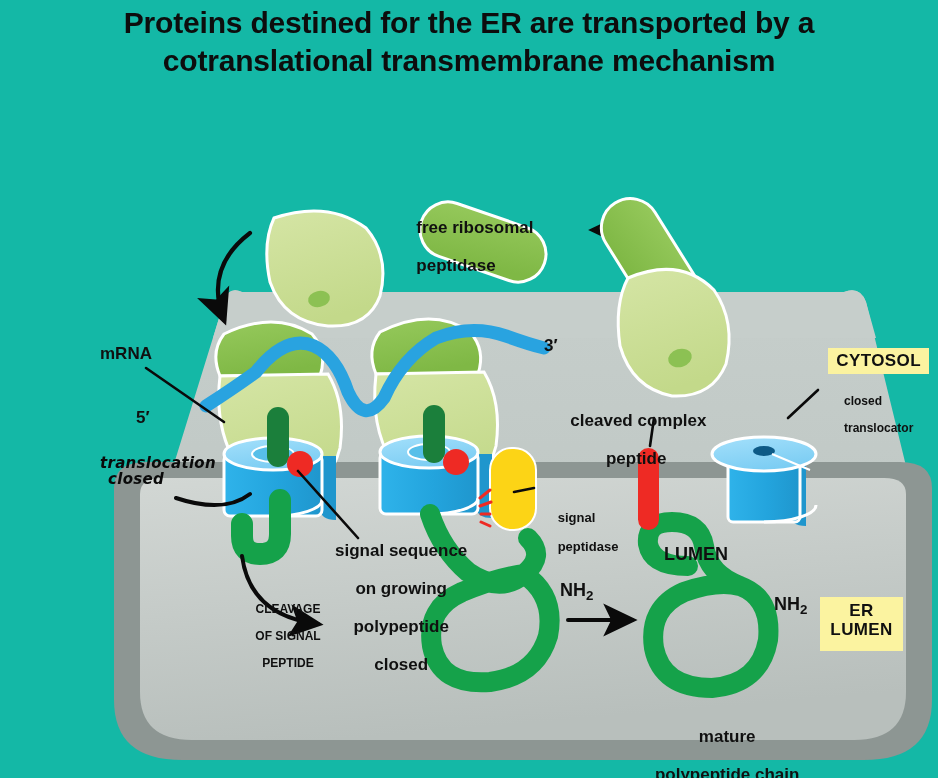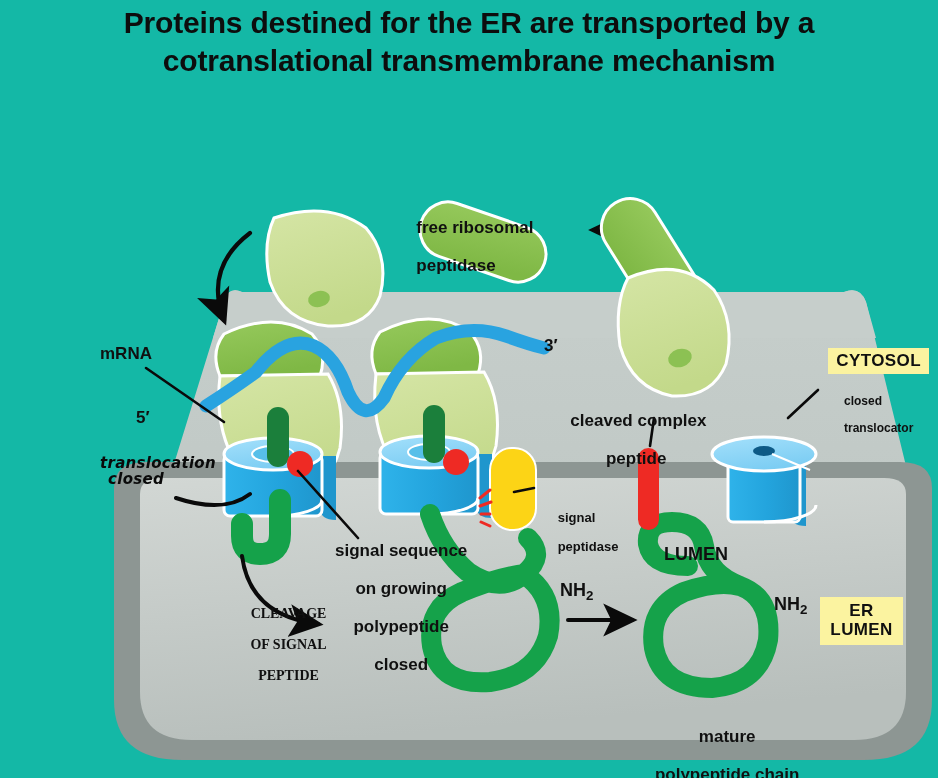--- a/index.html
+++ b/index.html
@@ -272,38 +272,38 @@
       <span>on growing</span><br>
       <span>polypeptide</span><br>
       <span>closed</span>
     </div>
 
     <div class="lbl" style="left:508px; top:400px; font-size:13px;">
       <span>signal</span><br>
       <span>peptidase</span>
     </div>
 
-    <div class="lbl ctr" style="left:180px; top:494px; width:140px; font-size:14px;font-family:Liberation Serif, serif;">
+    <div class="lbl ctr" style="left:180px; top:494px; width:140px; font-size:12px;">
       <span>CLEAVAGE</span><br>
       <span>OF SIGNAL</span><br>
       <span>PEPTIDE</span>
     </div>
 
     <div class="lbl" style="left:502px; top:464px; font-size:18px;">
       <span>NH</span><span class="sub">2</span>
     </div>
 
     <div class="lbl" style="left:636px; top:448px; font-size:18px;">LUMEN</div>
 
     <div class="lbl" style="left:716px; top:478px; font-size:18px;">
       <span>NH</span><span class="sub">2</span>
     </div>
 
     <div class="lbl ctr" style="left:764px; top:482px; width:82px; font-size:17px;">
-      <span class="hilite" style="padding:4px 10px 6px 10px;"><span>ER</span><br><span>LUMEN</span></span>
+      <span class="hilite" style="padding:4px 10px 12px 10px;"><span>ER</span><br><span>LUMEN</span></span>
     </div>
 
     <div class="lbl ctr" style="left:582px; top:612px; width:206px; font-size:17px;">
       <span>mature</span><br>
       <span>polypeptide chain</span>
     </div>
 
   </div>
 </div>
 

